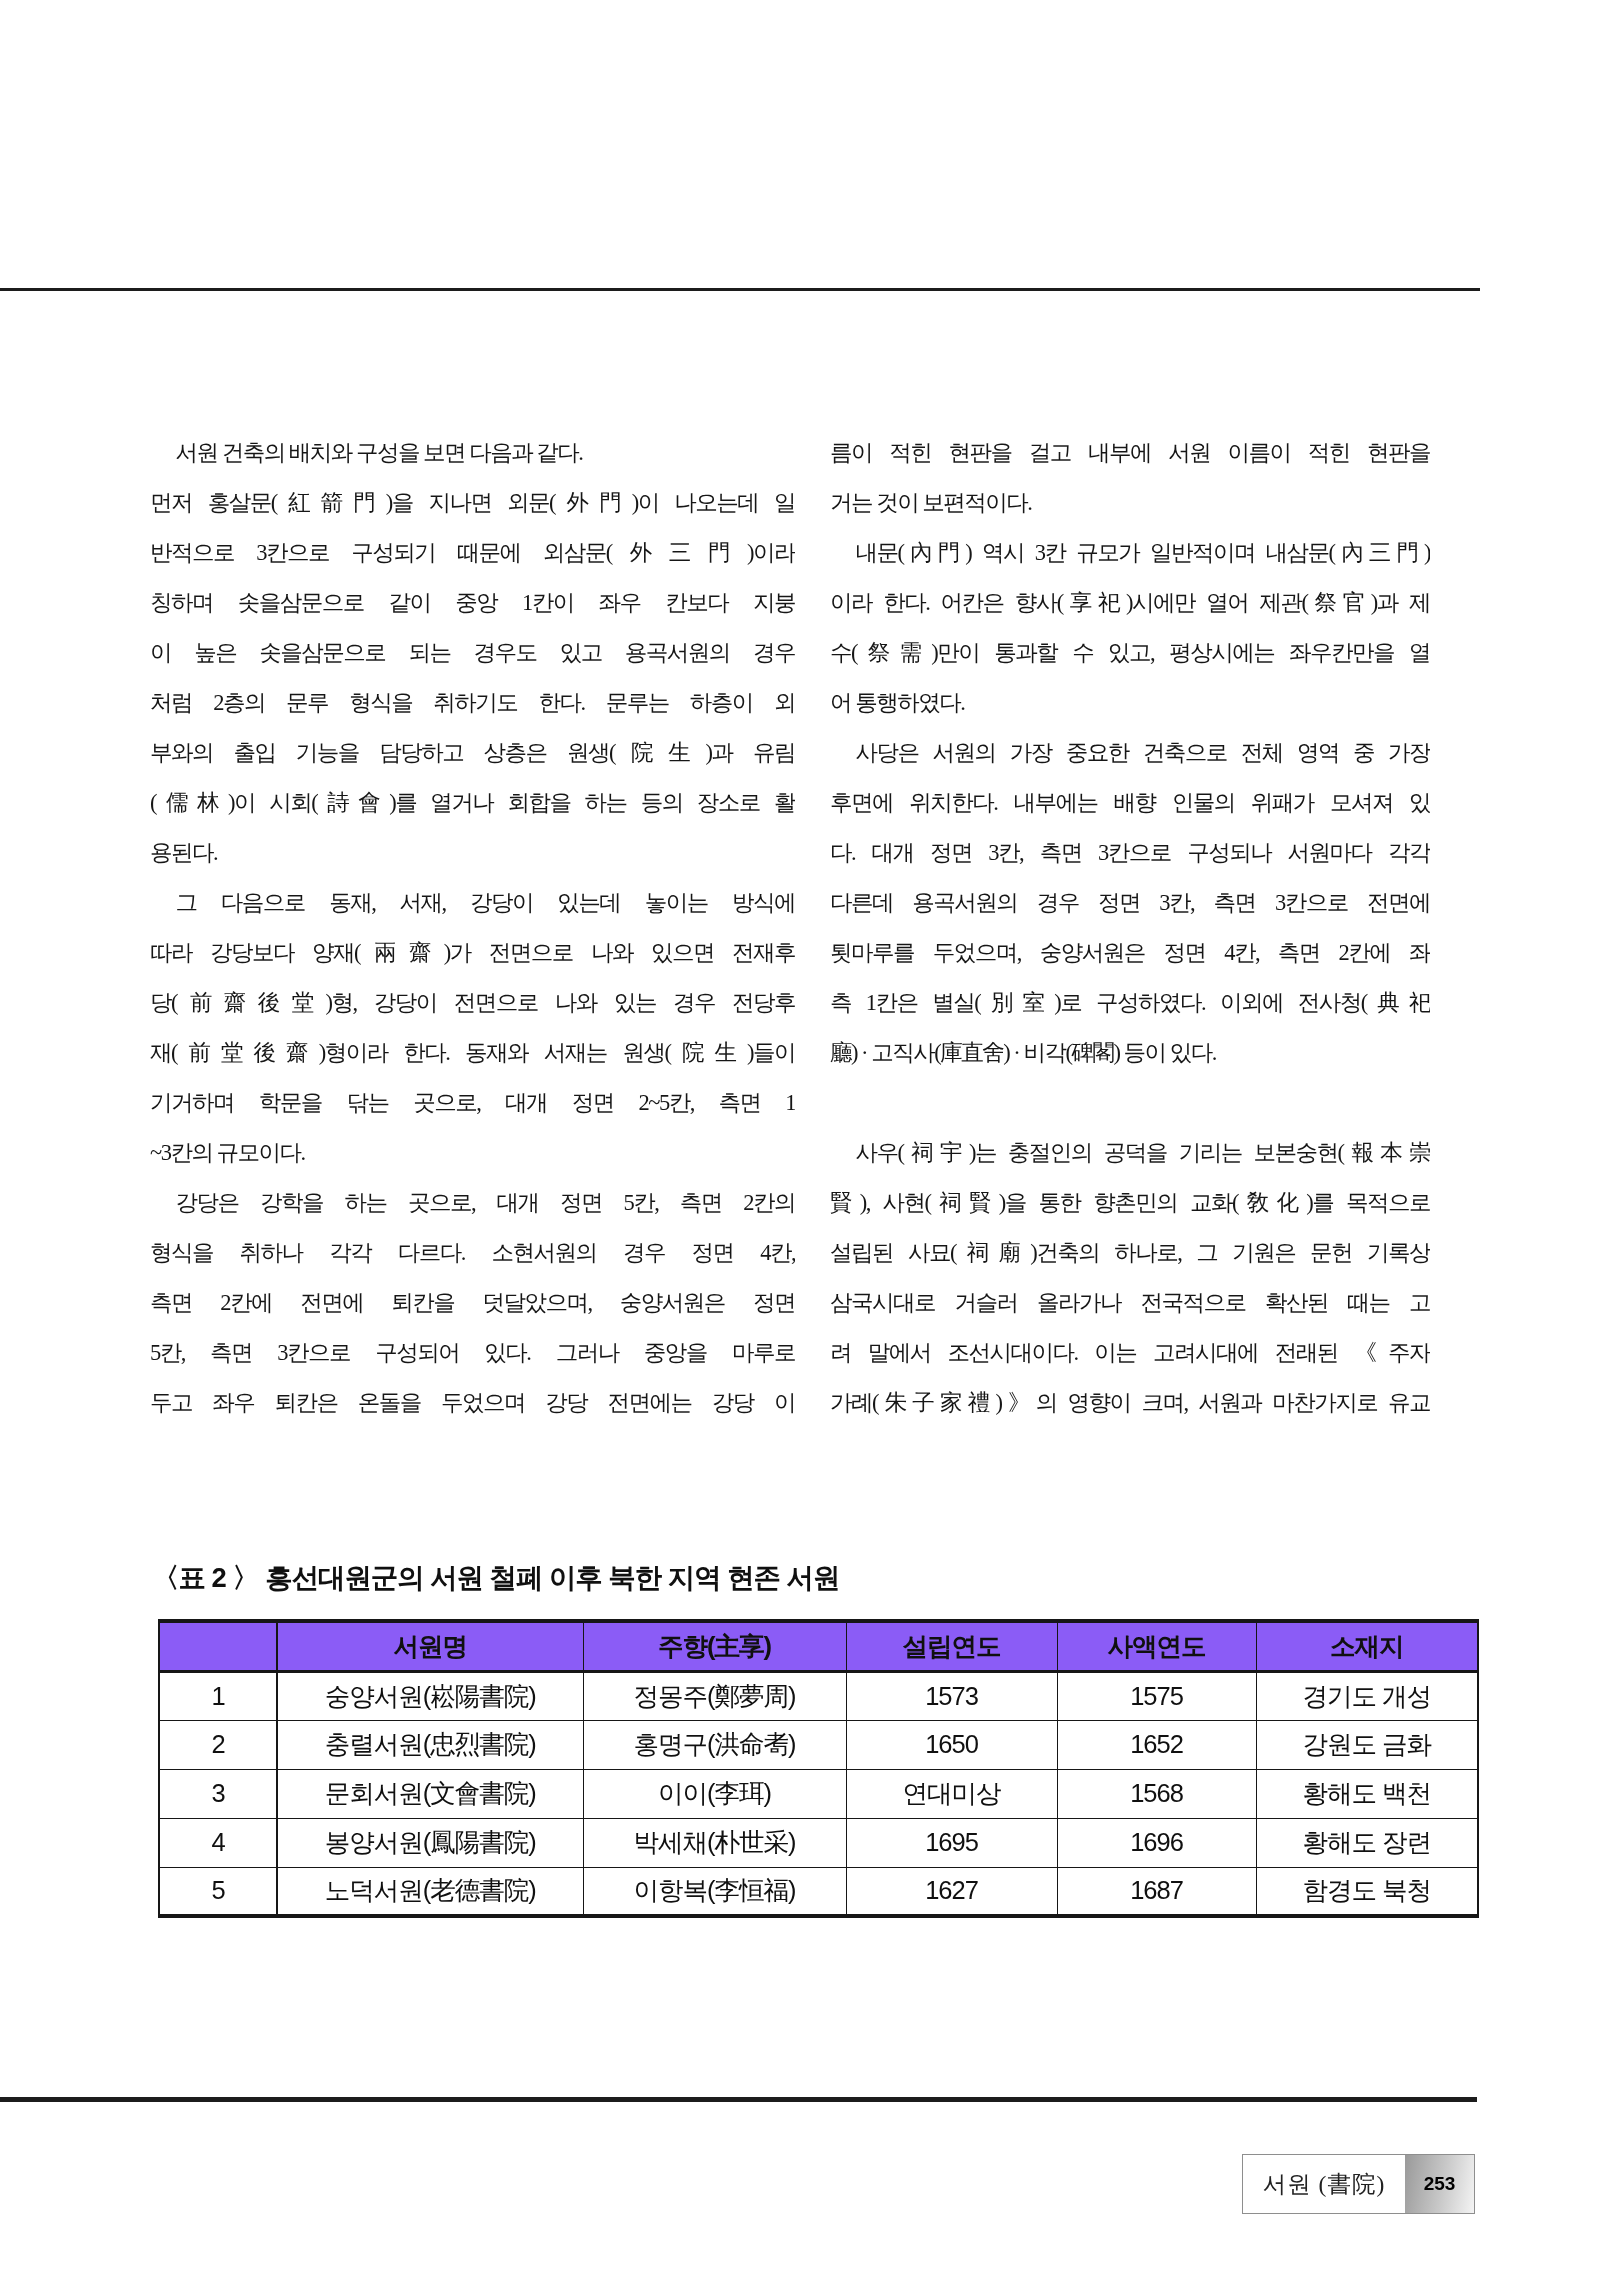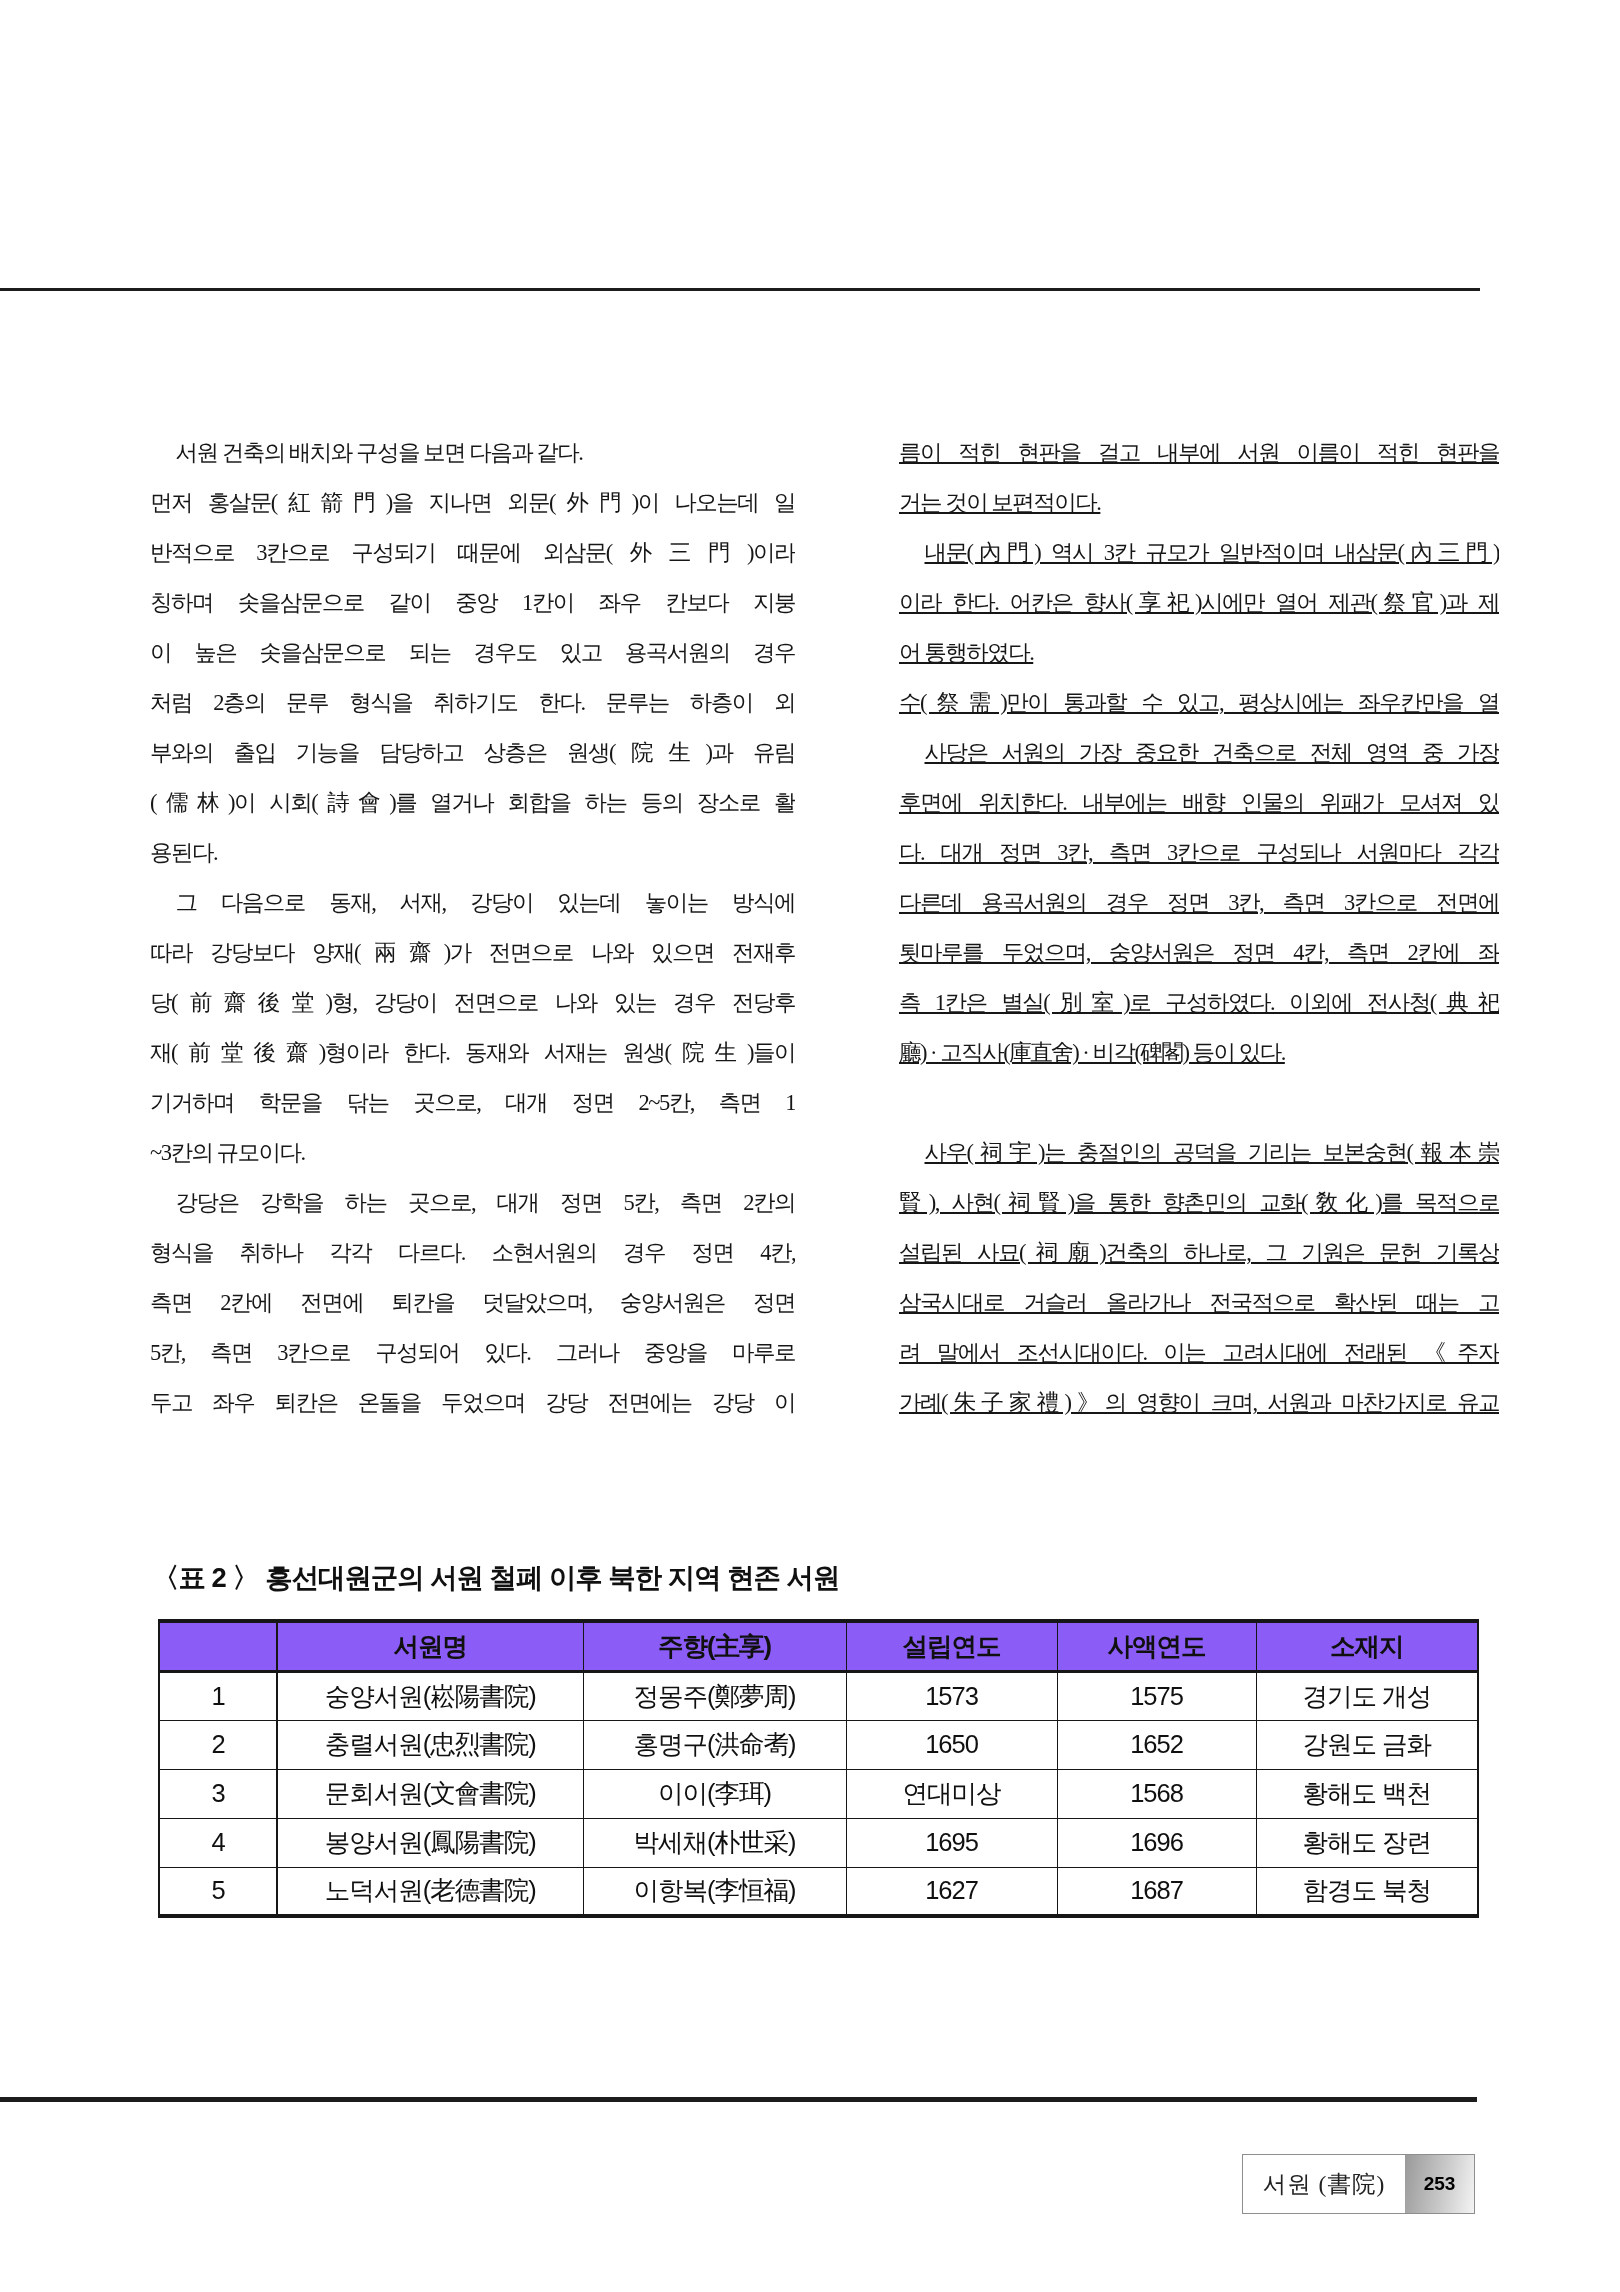--- a/index.html
+++ b/index.html
@@ -11,21 +11,21 @@
     color:#161616;
     overflow:hidden;
     margin:0 auto;
   }
   .rule{position:absolute;background:#1c1c1c;}
   .rule-top{left:0;top:288px;width:1480px;height:2.9px;}
   .rule-bottom{left:0;top:2097px;width:1477px;height:4.9px;}
 
   .article{position:absolute;left:150px;top:428px;display:flex;}
   .col-left{width:645px;}
-  .col-right{width:600px;margin-left:104px;text-decoration:underline;}
+  .col-right{width:600px;margin-left:35px;}
   .line{
     height:50px;
     line-height:50px;
     font-size:22.5px;
     letter-spacing:-1.5px;
     overflow:hidden;
     text-align:left;
     white-space:pre-wrap;
   }
   .line.fill{text-align:justify;text-align-last:justify;}
@@ -111,22 +111,22 @@
         <div class="line fill">형식을 취하나 각각 다르다. 소현서원의 경우 정면 4칸,</div>
         <div class="line fill">측면 2칸에 전면에 퇴칸을 덧달았으며, 숭양서원은 정면</div>
         <div class="line fill">5칸, 측면 3칸으로 구성되어 있다. 그러나 중앙을 마루로</div>
         <div class="line fill">두고 좌우 퇴칸은 온돌을 두었으며 강당 전면에는 강당 이</div>
       </div>
     <div class="col col-right" id="col-right">
         <div class="line fill">름이 적힌 현판을 걸고 내부에 서원 이름이 적힌 현판을</div>
         <div class="line">거는 것이 보편적이다.</div>
         <div class="line fill indent">내문(內門) 역시 3칸 규모가 일반적이며 내삼문(內三門)</div>
         <div class="line fill">이라 한다. 어칸은 향사(享祀)시에만 열어 제관(祭官)과 제</div>
+        <div class="line fill">수(祭需)만이 통과할 수 있고, 평상시에는 좌우칸만을 열</div>
         <div class="line">어 통행하였다.</div>
-        <div class="line fill">수(祭需)만이 통과할 수 있고, 평상시에는 좌우칸만을 열</div>
         <div class="line fill indent">사당은 서원의 가장 중요한 건축으로 전체 영역 중 가장</div>
         <div class="line fill">후면에 위치한다. 내부에는 배향 인물의 위패가 모셔져 있</div>
         <div class="line fill">다. 대개 정면 3칸, 측면 3칸으로 구성되나 서원마다 각각</div>
         <div class="line fill">다른데 용곡서원의 경우 정면 3칸, 측면 3칸으로 전면에</div>
         <div class="line fill">툇마루를 두었으며, 숭양서원은 정면 4칸, 측면 2칸에 좌</div>
         <div class="line fill">측 1칸은 별실(別室)로 구성하였다. 이외에 전사청(典祀</div>
         <div class="line">廳) · 고직사(庫直舍) · 비각(碑閣) 등이 있다.</div>
         <div class="line"></div>
         <div class="line fill indent">사우(祠宇)는 충절인의 공덕을 기리는 보본숭현(報本崇</div>
         <div class="line fill">賢), 사현(祠賢)을 통한 향촌민의 교화(敎化)를 목적으로</div>

